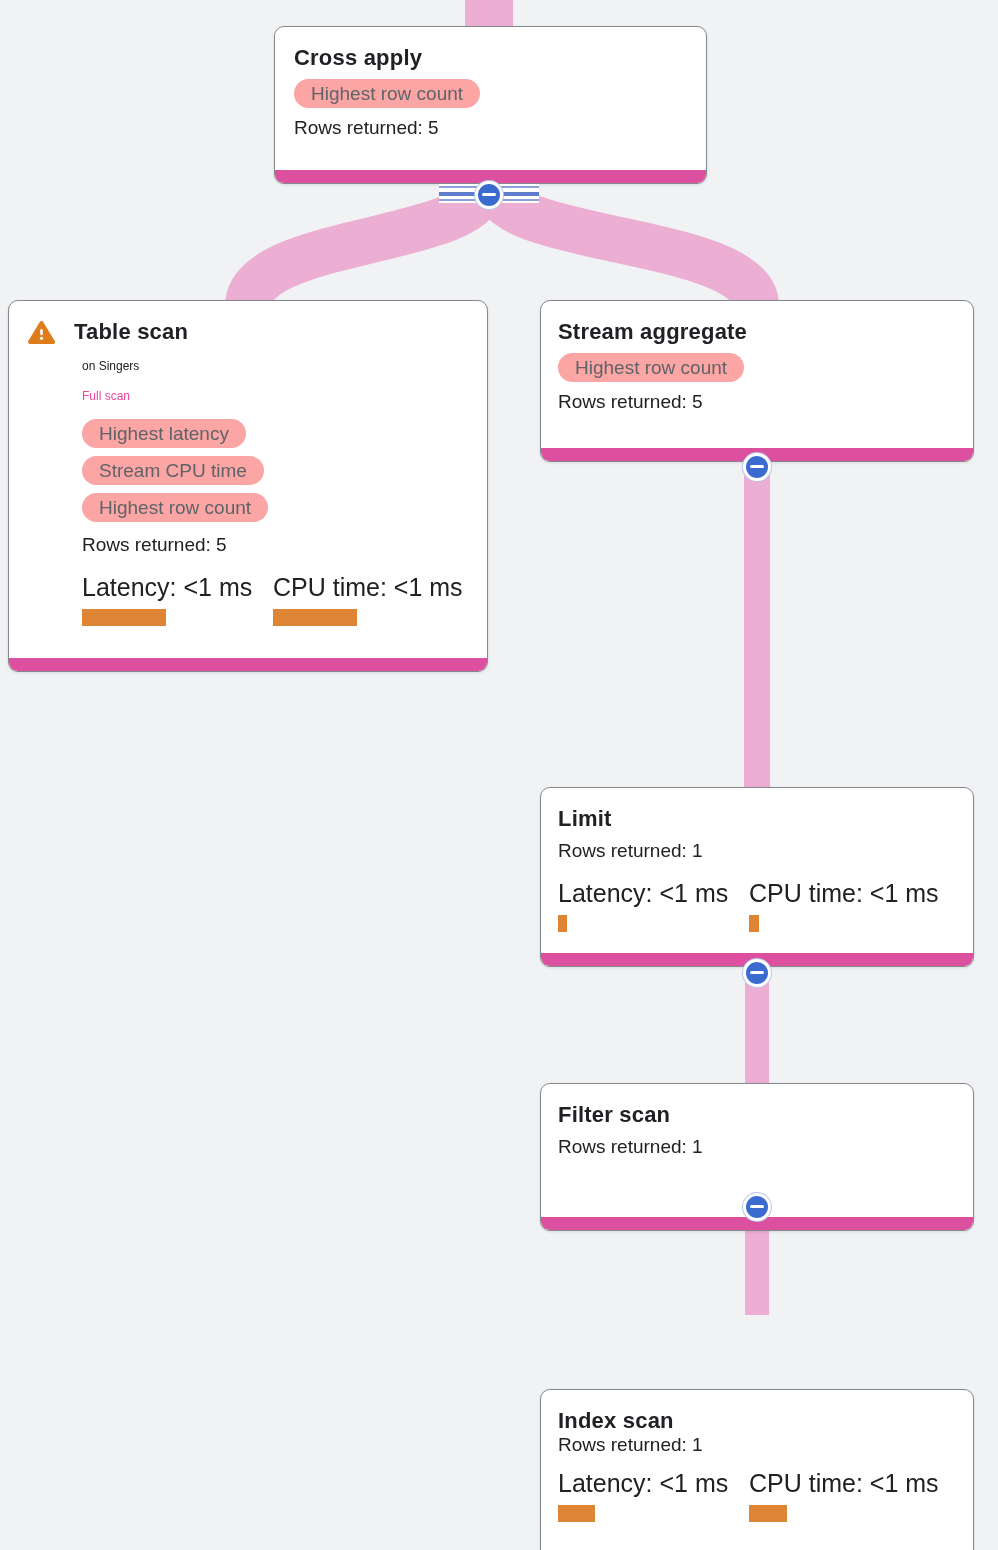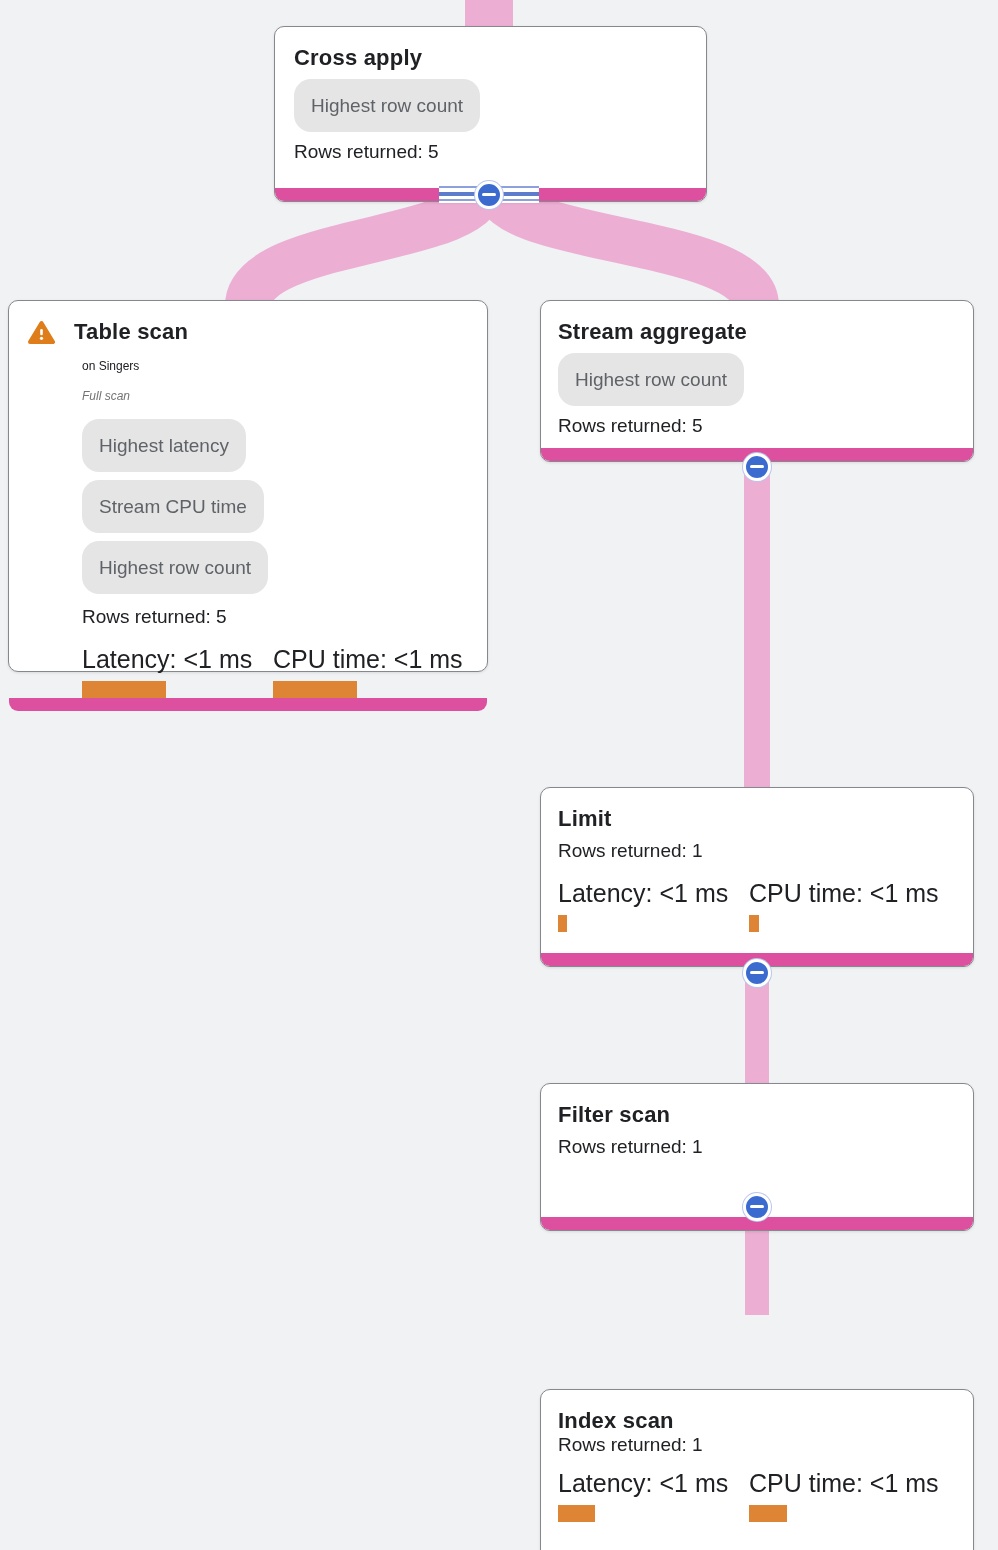--- a/index.html
+++ b/index.html
@@ -46,29 +46,29 @@
   .title-row { display: flex; align-items: center; }
   .warn-icon { width: 27px; height: 25px; margin-right: 19px; flex: 0 0 auto; }
   .node-title {
     font-size: 22px;
     font-weight: 700;
     letter-spacing: .2px;
     color: #202124;
   }
   .indented { margin-left: 54px; }
   .sub { font-size: 12px; line-height: 30px; color: #202124; margin-top: 6px; }
-  .muted { color: #737373; font-style: italic; }
+  .muted { color: #ec4899; }
   .badge-row { margin-top: 8px; }
   .badge {
     display: inline-block;
-    background: #e5e5e5;
+    background: #fca5a5;
     color: #5f6368;
     font-size: 19px;
     line-height: 23px;
-    padding: 15px 17px;
+    padding: 3px 17px;
     border-radius: 17px;
   }
   .rows-line { font-size: 19px; margin-top: 12px; color: #202124; }
   .metrics { display: flex; margin-top: 17px; }
   .metric { width: 191px; flex: 0 0 191px; }
   .metric-label { font-size: 25px; color: #202124; }
   .metric-bar { height: 17px; background: #dd8435; margin-top: 7px; }
   
   .collapse-btn {
     position: absolute;
@@ -111,21 +111,21 @@
 
   <svg class="edge-svg" width="998" height="120" viewBox="0 0 998 120">
     <path d="M 482 0 C 482 58, 248 50, 248 120" fill="none" stroke="#ecaed3" stroke-width="46"></path>
     <path d="M 496 0 C 496 58, 756 50, 756 120" fill="none" stroke="#ecaed3" stroke-width="46"></path>
   </svg>
 
   <div class="edge-v" style="left:744px; top:462px; width:26px; height:328px;"></div>
   <div class="edge-v" style="left:745px; top:965px; width:24px; height:120px;"></div>
   <div class="edge-v" style="left:745px; top:1199px; width:24px; height:116px;"></div>
 
-  <div class="node" style="left:274px; top:26px; width:433px; height:176px;">
+  <div class="node" style="left:274px; top:26px; width:433px; height:158px;">
     <div class="node-body">
       <div class="title-row">
         <div class="node-title">Cross apply</div>
       </div>
       <div class="badge-row">
         <span class="badge">Highest row count</span>
       </div>
       <div class="rows-line" style="margin-top:9px;">Rows returned: 5</div>
     </div>
     <div class="node-accent"></div>

